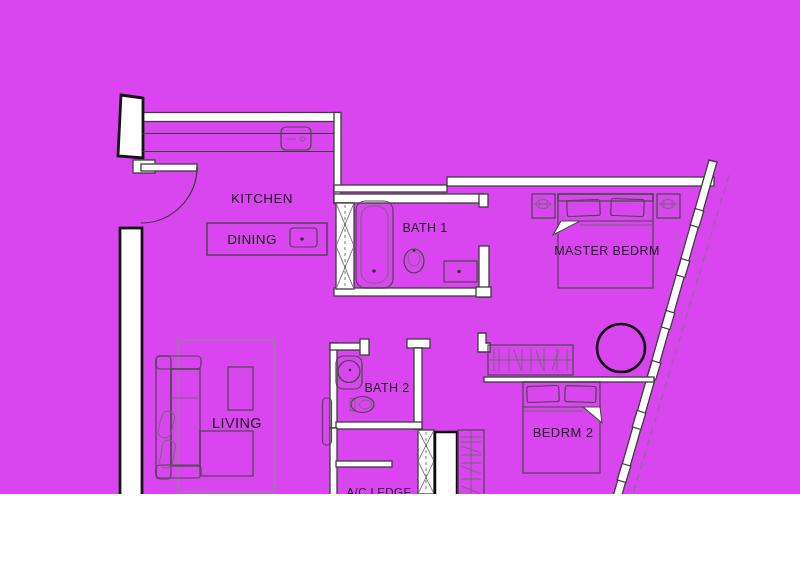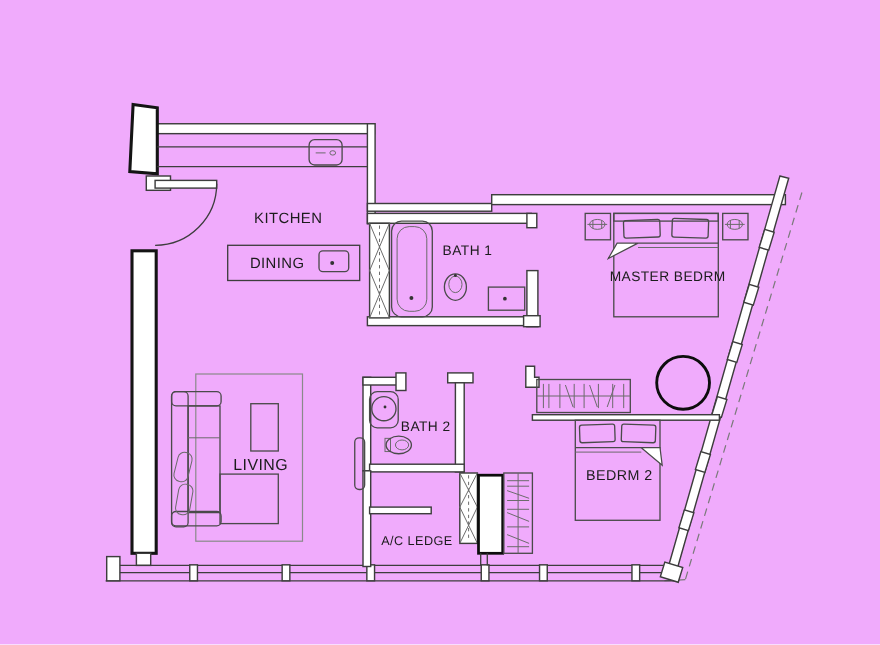--- a/index.html
+++ b/index.html
@@ -1,16 +1,16 @@
 <!DOCTYPE html>
 <html><head>
 <meta charset="utf-8">
 <style>
   html,body{margin:0;padding:0;background:#fff;}
-  .stage{position:relative;width:800px;height:586px;background:#f0abfc;overflow:hidden;
+  .stage{position:relative;width:800px;height:494px;background:#d946ef;overflow:hidden;
          font-family:"Liberation Sans",sans-serif;}
   svg{display:block;}
   .wall{fill:#ffffff;stroke:#3d3d3d;stroke-width:1.3;}
   .thick{fill:#ffffff;stroke:#141414;stroke-width:2.8;}
   .ln{fill:none;stroke:#3d3d3d;stroke-width:1.2;}
   .fix{fill:none;stroke:#4a4a4a;stroke-width:1.2;}
   .fine{fill:none;stroke:#6a6a6a;stroke-width:0.9;}
   .dash{fill:none;stroke:#7a7a7a;stroke-width:1.1;stroke-dasharray:7 5;}
   .dot{fill:#333;stroke:none;}
   .rug{fill:none;stroke:#8a8a8a;stroke-width:1.1;}

